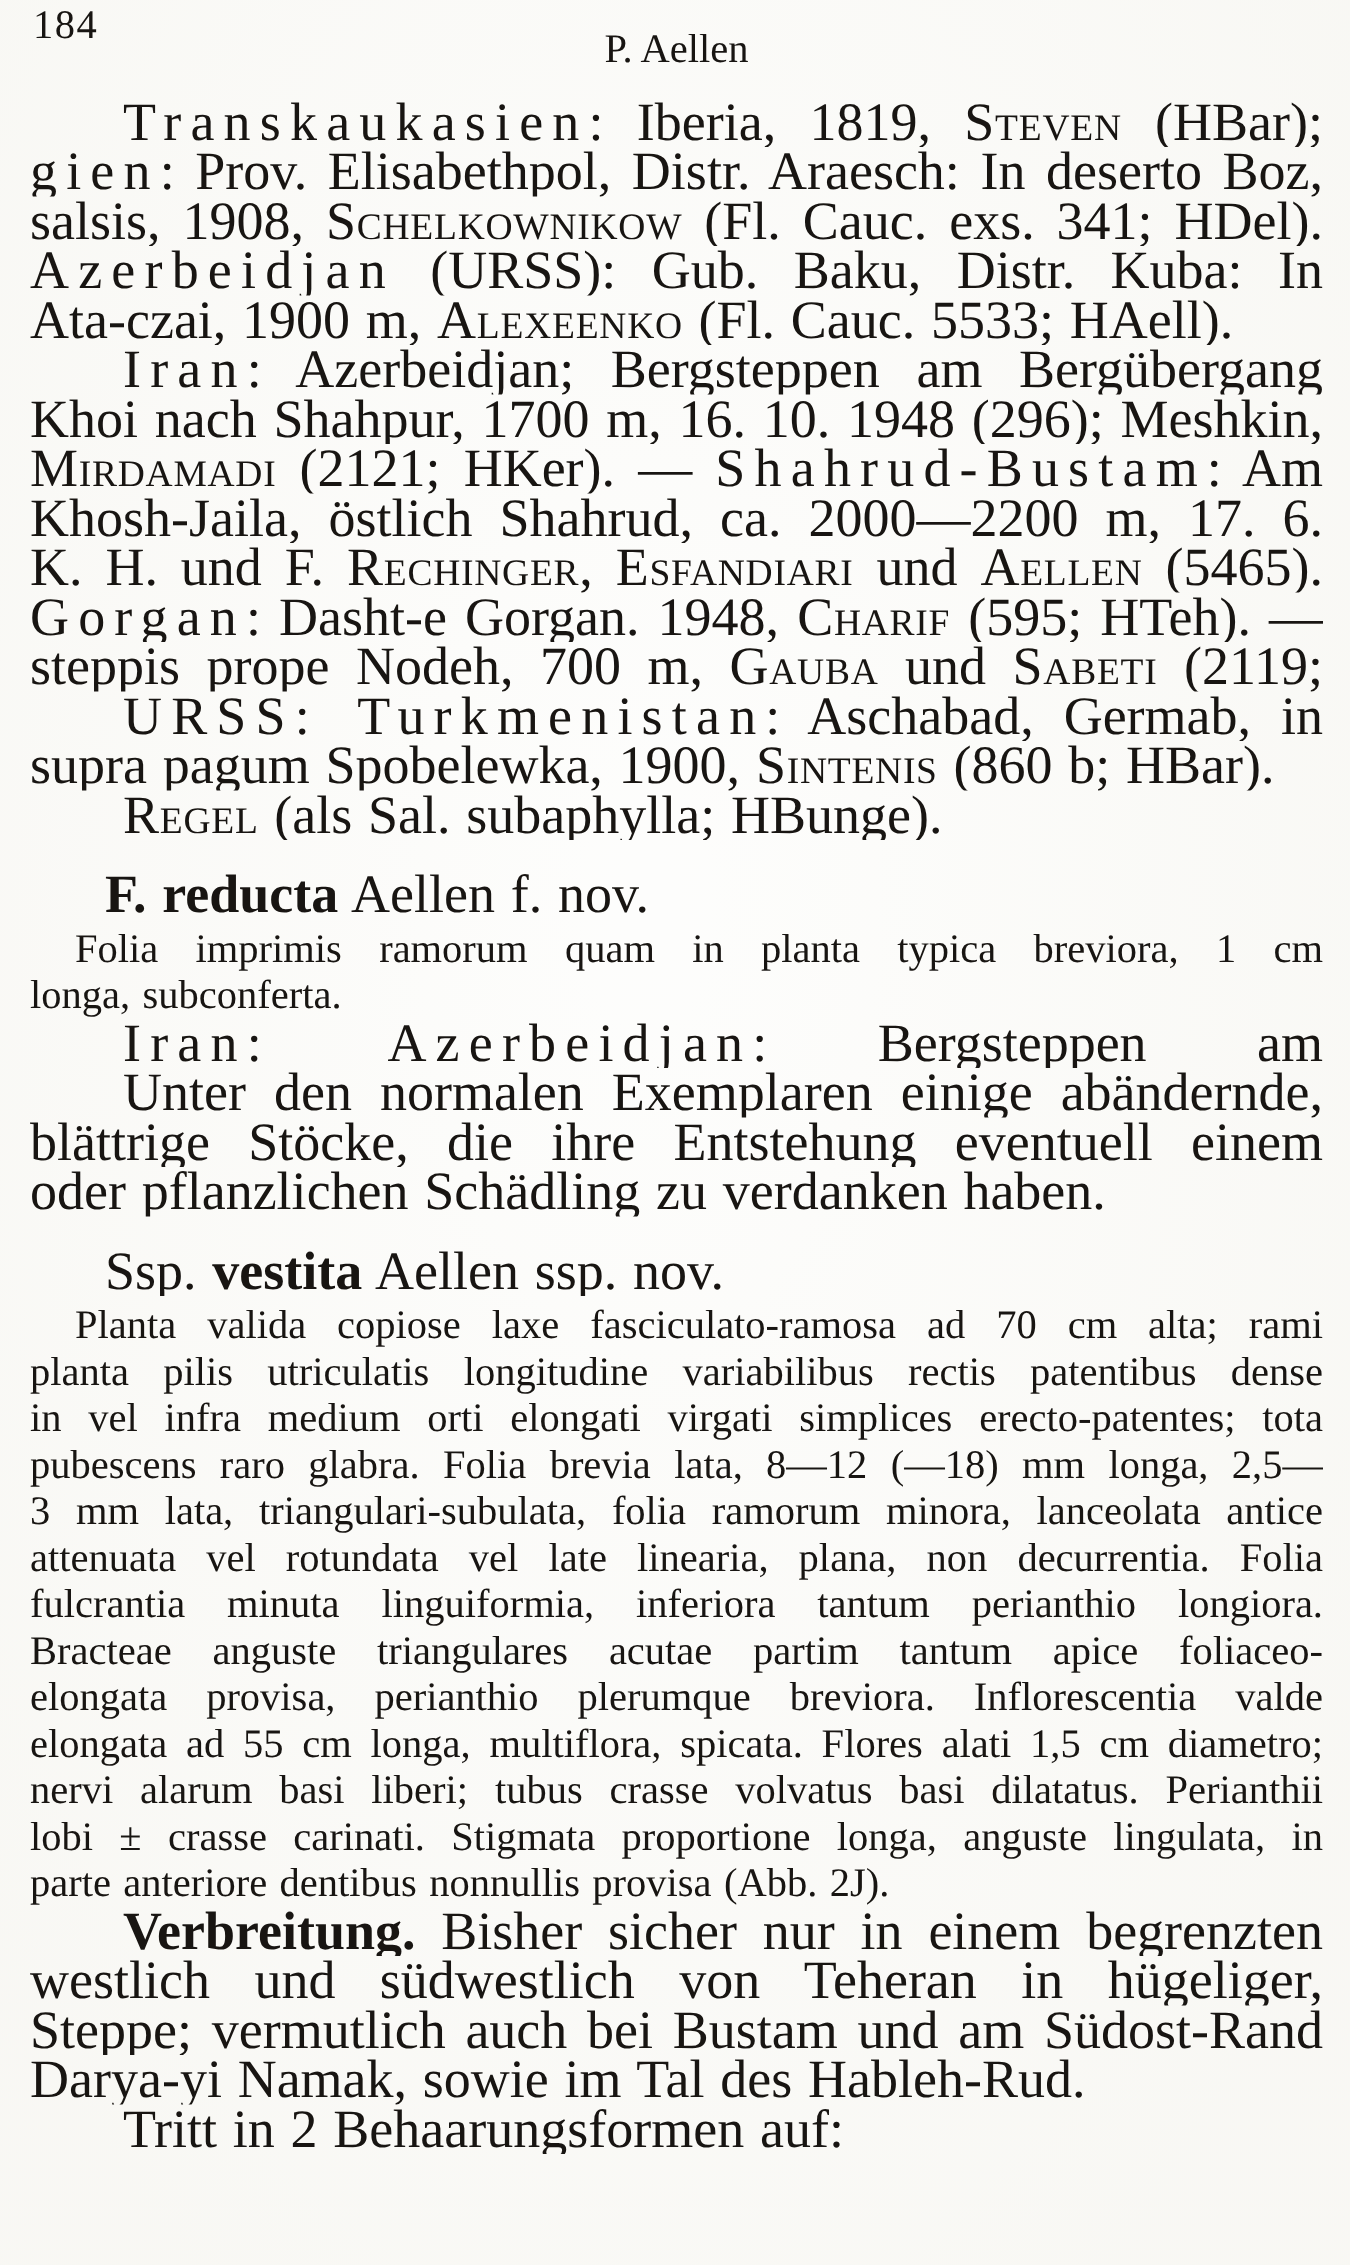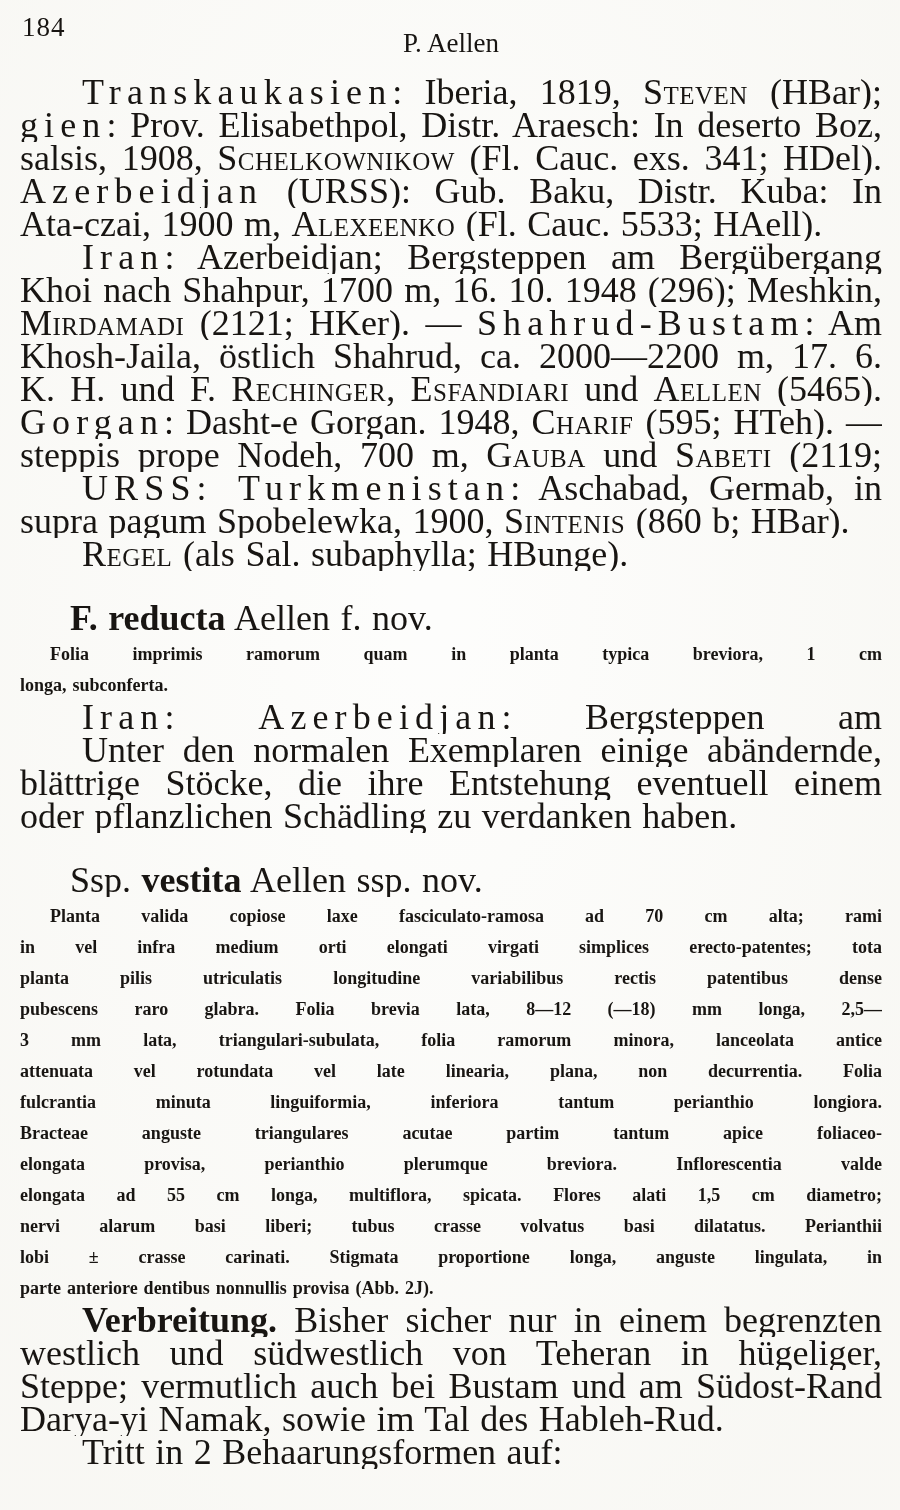--- a/index.html
+++ b/index.html
@@ -7,21 +7,21 @@
     width: 900px; height: 1510px;
     background: #fbfbf8;
     font-family: "Liberation Serif", "DejaVu Serif", serif;
     color: #181512;
     overflow: hidden;
     -webkit-font-smoothing: antialiased;
   }
   .page {
     position: relative;
     width: 900px; height: 1510px;
-    padding: 12px 18px 0 20px;
+    padding: 1px 18px 0 20px;
     box-sizing: border-box;
     background:
       radial-gradient(ellipse at 48% 40%, rgba(255,255,255,0.6), rgba(240,238,232,0.25) 85%),
       #fbfbf8;
   }
   header {
     position: relative;
     height: 34px;
     font-size: 27px;
     line-height: 30px;
@@ -34,26 +34,26 @@
   .block { text-align: justify; }
   .line {
     text-align: justify;
     text-align-last: justify;
     overflow: hidden;
     word-spacing: 1.5px;
   }
   .line.last { text-align-last: left; }
 
   .main .line, .heading .line { font-size: 36px; line-height: 33px; height: 33px; }
-  .small .line { font-size: 18px; line-height: 31px; height: 31px; font-weight: 700; }
+  .small .line { font-size: 27px; line-height: 31px; height: 31px; font-weight: 400; }
 
   .main .line:first-child { text-indent: 62px; }
   .small .line:first-child { text-indent: 30px; }
   .heading .line { text-indent: 50px; text-align-last: left; }
-  .heading { margin-top: 31px; margin-bottom: 4px; }
+  .heading { margin-top: 20px; margin-bottom: 4px; }
 
   
   .sc { font-variant: small-caps; letter-spacing: 0.5px; }
   .sp { letter-spacing: 0.17em; }
   .b  { font-weight: bold; }
   .i  { }
 </style>
 </head>
 <body>
 
@@ -99,22 +99,22 @@
       <div class="block main">
         <div class="line"><span>Unter den normalen Exemplaren einige abändernde, kurz-</span></div>
         <div class="line"><span>blättrige Stöcke, die ihre Entstehung eventuell einem tierischen</span></div>
         <div class="line last"><span>oder pflanzlichen Schädling zu verdanken haben.</span></div>
       </div>
       <div class="block heading">
         <div class="line last"><span>Ssp. </span><span class="b">vestita</span><span> Aellen ssp. nov.</span></div>
       </div>
       <div class="block small">
         <div class="line"><span>Planta valida copiose laxe fasciculato-ramosa ad 70 cm alta; rami</span></div>
+        <div class="line"><span>planta pilis utriculatis longitudine variabilibus rectis patentibus dense</span></div>
         <div class="line"><span>in vel infra medium orti elongati virgati simplices erecto-patentes; tota</span></div>
-        <div class="line"><span>planta pilis utriculatis longitudine variabilibus rectis patentibus dense</span></div>
         <div class="line"><span>pubescens raro glabra. Folia brevia lata, 8—12 (—18) mm longa, 2,5—</span></div>
         <div class="line"><span>3 mm lata, triangulari-subulata, folia ramorum minora, lanceolata antice</span></div>
         <div class="line"><span>attenuata vel rotundata vel late linearia, plana, non decurrentia. Folia</span></div>
         <div class="line"><span>fulcrantia minuta linguiformia, inferiora tantum perianthio longiora.</span></div>
         <div class="line"><span>Bracteae anguste triangulares acutae partim tantum apice foliaceo-</span></div>
         <div class="line"><span>elongata provisa, perianthio plerumque breviora. Inflorescentia valde</span></div>
         <div class="line"><span>elongata ad 55 cm longa, multiflora, spicata. Flores alati 1,5 cm diametro;</span></div>
         <div class="line"><span>nervi alarum basi liberi; tubus crasse volvatus basi dilatatus. Perianthii</span></div>
         <div class="line"><span>lobi ± crasse carinati. Stigmata proportione longa, anguste lingulata, in</span></div>
         <div class="line last"><span>parte anteriore dentibus nonnullis provisa (Abb. 2J).</span></div>

